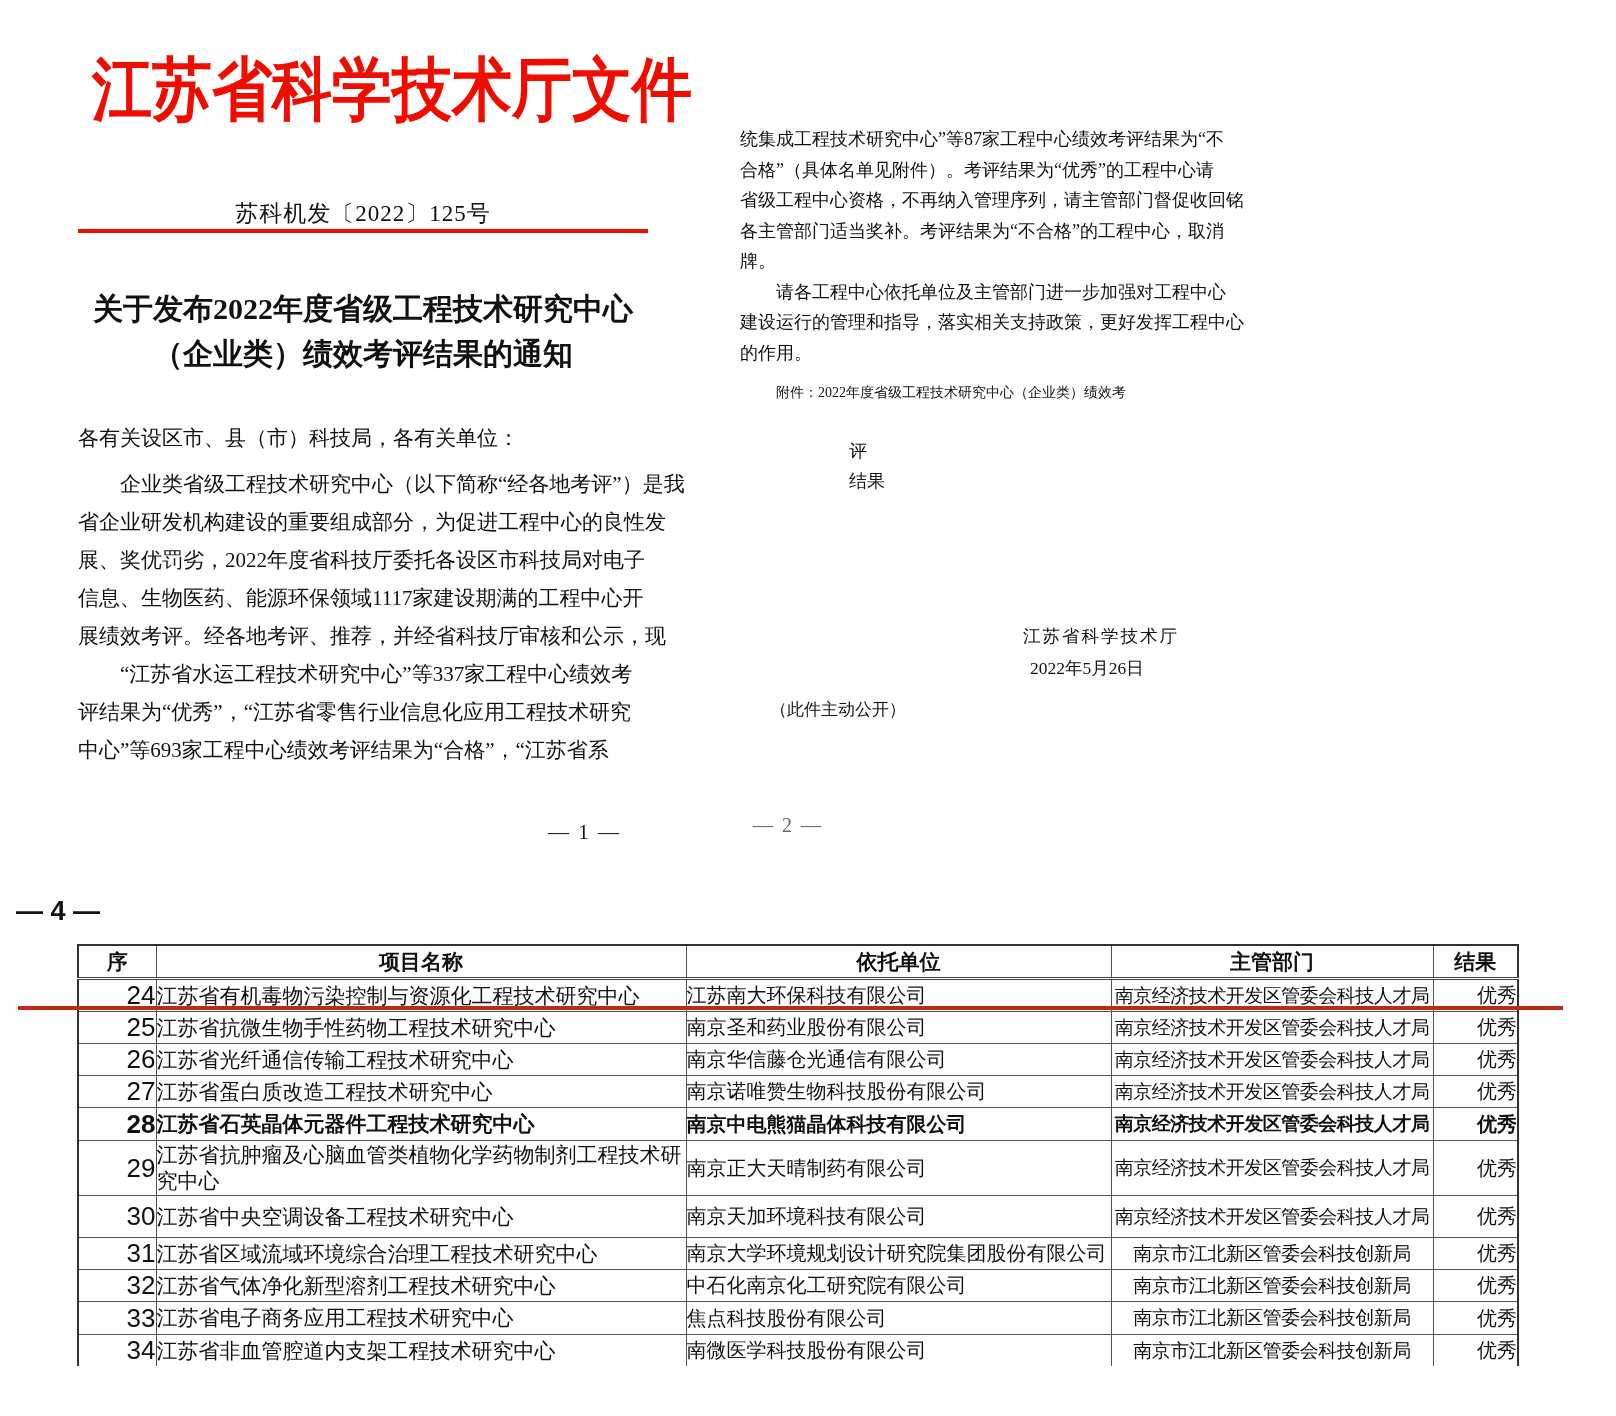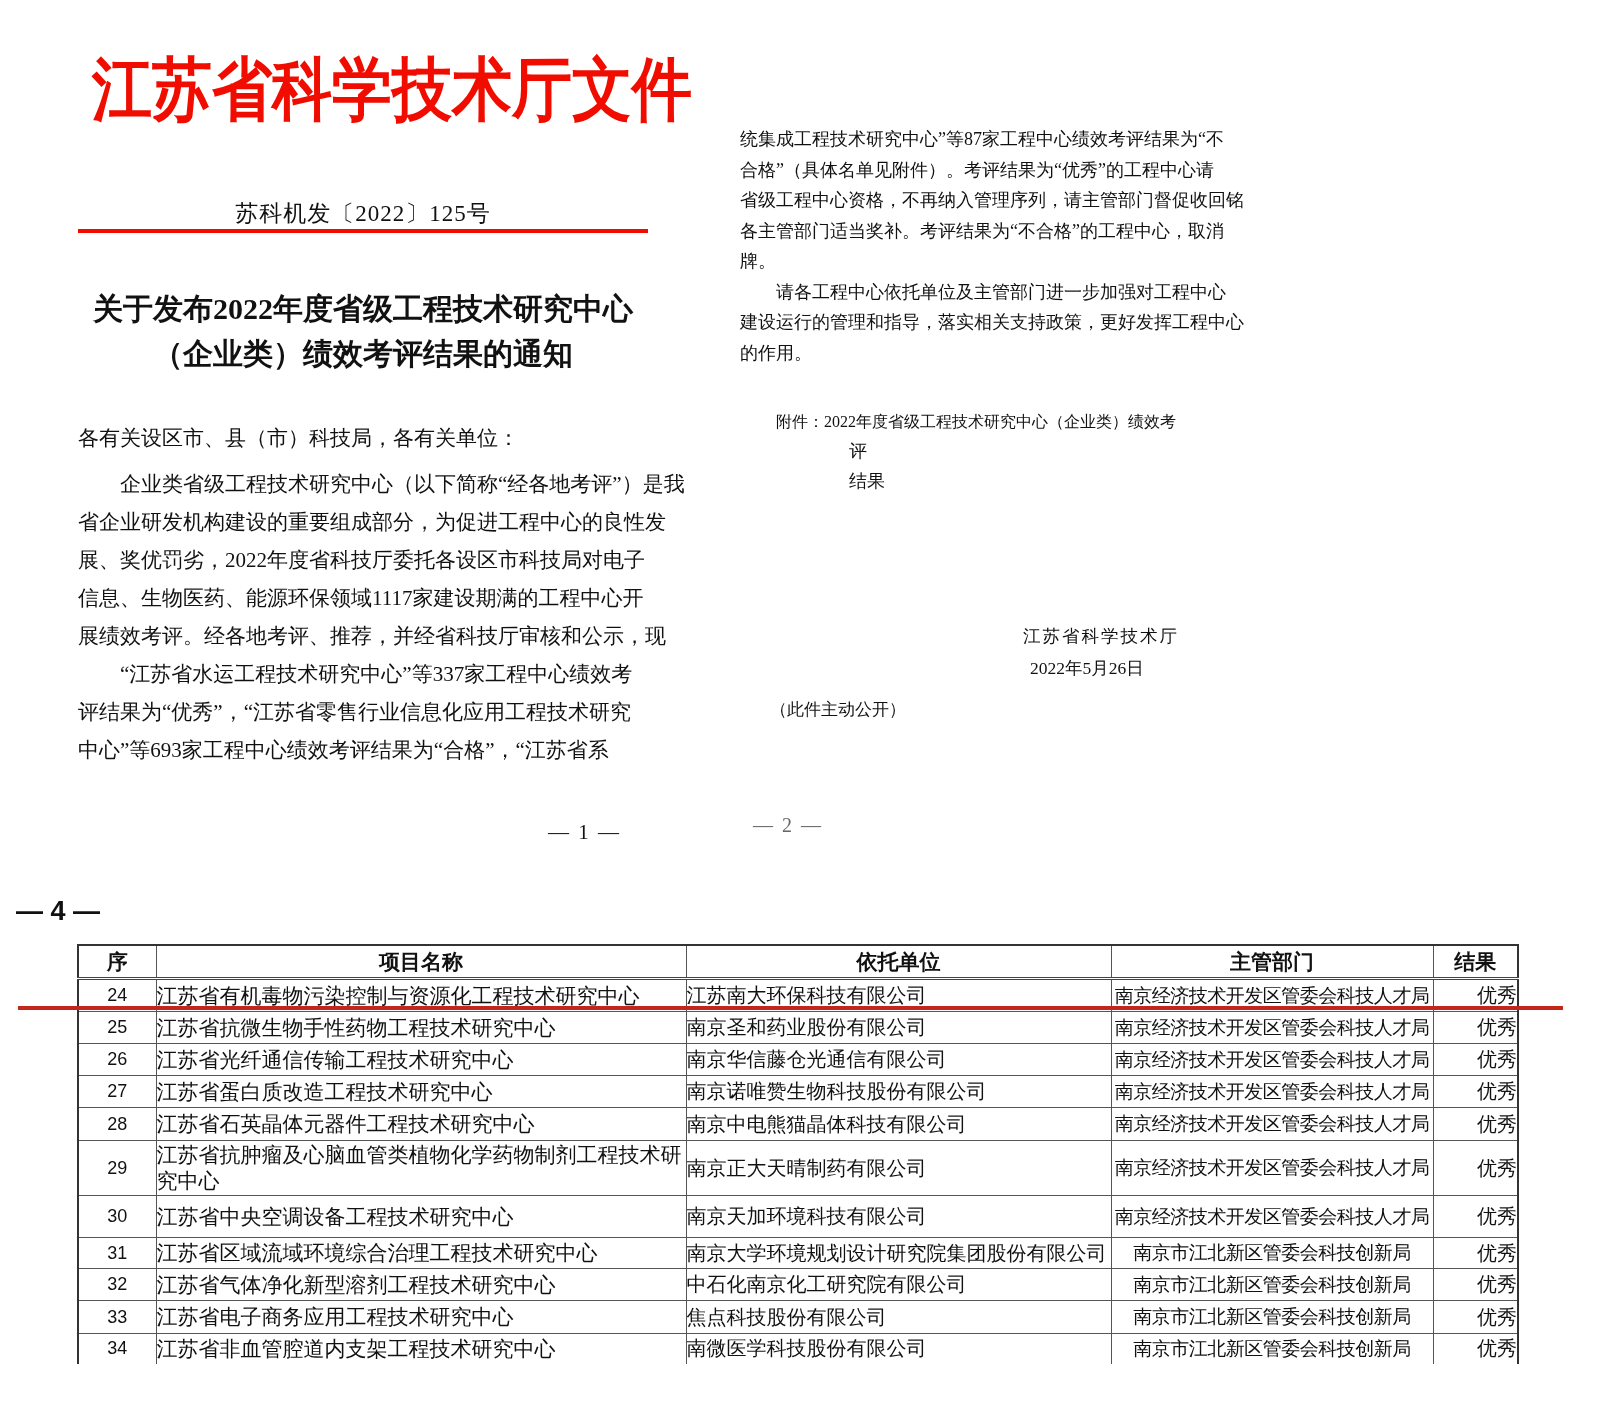--- a/index.html
+++ b/index.html
@@ -21,39 +21,39 @@
   .p1-line{font-size:21px;line-height:38px;white-space:nowrap;}
   .p2-line{font-size:18px;line-height:30.5px;white-space:nowrap;}
   .indent2{padding-left:42px;}
   .indent2s{padding-left:36px;}
   .page-footer{font-size:21px;white-space:nowrap;letter-spacing:2px;}
   .footer1{left:548px;top:820px;color:#111;}
   .footer2{left:753px;top:814px;color:#666;font-size:20px;}
 
   
   .p2-body{left:740px;top:124px;width:480px;}
-  .attach1{left:776px;top:412px;font-size:16px;white-space:nowrap;}
+  .attach1{left:776px;top:384px;font-size:14px;white-space:nowrap;}
   .attach2{left:849px;top:436px;font-size:18px;}
   .attach3{left:849px;top:466px;font-size:18px;}
   .issuer{left:1023px;top:624px;font-size:17.5px;letter-spacing:2px;white-space:nowrap;}
   .issue-date{left:1030px;top:656px;font-size:17.5px;white-space:nowrap;}
   .disclosure{left:770px;top:698px;font-size:17px;white-space:nowrap;}
 
   
   .page4-label{left:16px;top:896px;font-size:27px;font-weight:bold;
     font-family:"Liberation Sans", sans-serif;white-space:nowrap;}
   .tbl-wrap{left:77px;top:944px;width:1440px;}
   table.results{border-collapse:collapse;table-layout:fixed;width:1440px;}
   table.results th, table.results td{border:1px solid #555;overflow:hidden;
     padding:0;vertical-align:middle;}
   table.results{border:2px solid #333;border-bottom:none;}
   table.results thead th{border-bottom:3px double #444;font-weight:bold;
     font-size:21px;text-align:center;height:31px;
     font-family:"Liberation Serif", serif;}
-  td.col-no{text-align:center;font-size:18px;font-family:"Liberation Sans", sans-serif;}
+  td.col-no{text-align:right;font-size:26px;font-family:"Liberation Sans", sans-serif;}
   td.col-name{text-align:left;padding-left:24px;font-size:21px;line-height:26px;}
   td.col-org{text-align:left;padding-left:10px;font-size:20px;}
   td.col-dept{text-align:center;font-size:19px;letter-spacing:-0.5px;}
   td.col-result{text-align:right;font-size:20px;}
   tr.last-row td{border-bottom:none;}
   .strike-line{left:18px;top:1006px;width:1545px;height:4px;background:#c2271b;}
 </style>
 </head>
 <body>
 
@@ -136,21 +136,21 @@
           <td class="col-dept">南京经济技术开发区管委会科技人才局</td>
           <td class="col-result">优秀</td>
         </tr>
         <tr style="height: 32px;">
           <td class="col-no">27</td>
           <td class="col-name">江苏省蛋白质改造工程技术研究中心</td>
           <td class="col-org">南京诺唯赞生物科技股份有限公司</td>
           <td class="col-dept">南京经济技术开发区管委会科技人才局</td>
           <td class="col-result">优秀</td>
         </tr>
-        <tr style="height: 33px;">
+        <tr style="height: 33px; font-weight: bold;">
           <td class="col-no">28</td>
           <td class="col-name">江苏省石英晶体元器件工程技术研究中心</td>
           <td class="col-org">南京中电熊猫晶体科技有限公司</td>
           <td class="col-dept">南京经济技术开发区管委会科技人才局</td>
           <td class="col-result">优秀</td>
         </tr>
         <tr style="height: 55px;">
           <td class="col-no">29</td>
           <td class="col-name">江苏省抗肿瘤及心脑血管类植物化学药物制剂工程技术研究中心</td>
           <td class="col-org">南京正大天晴制药有限公司</td>

